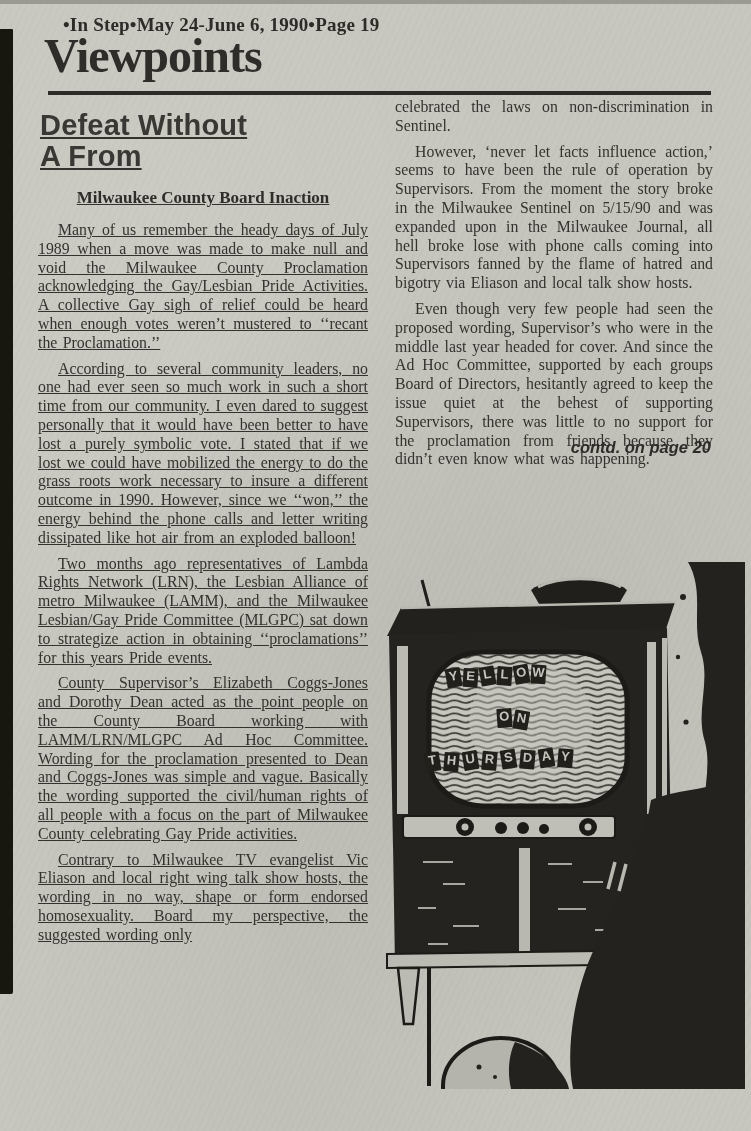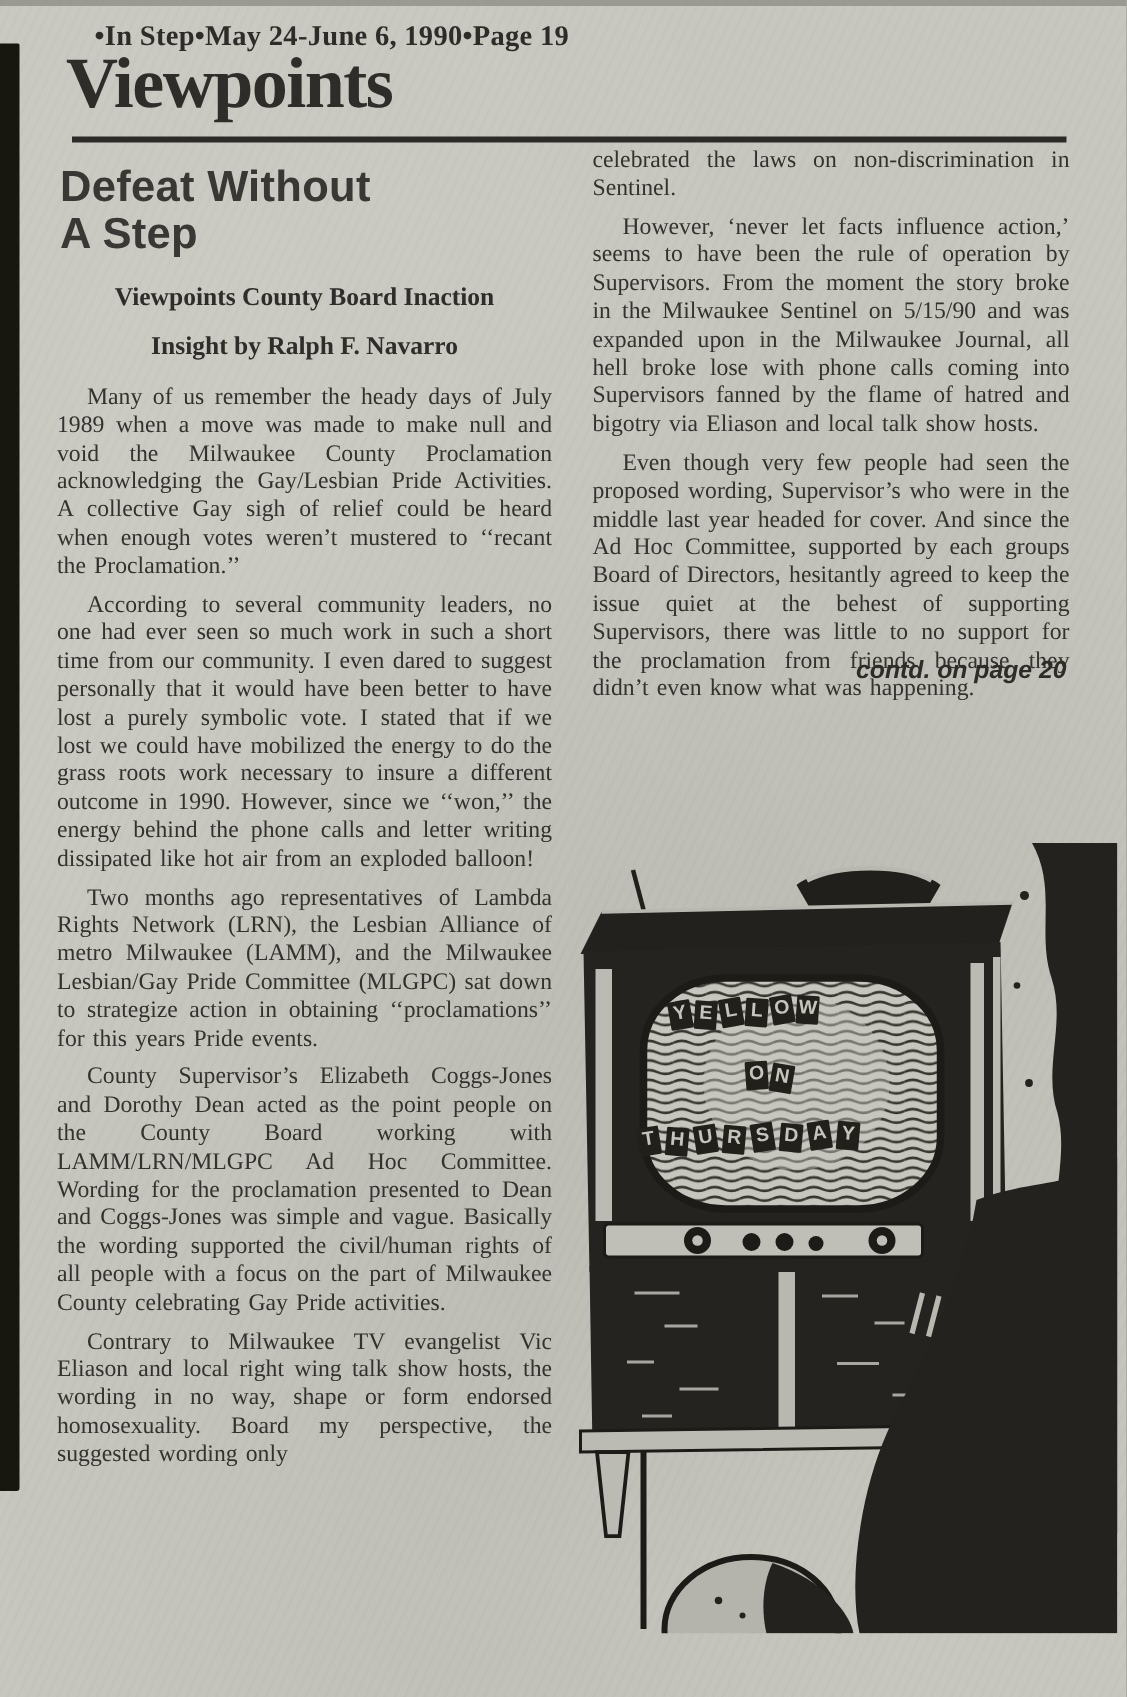--- a/index.html
+++ b/index.html
@@ -13,21 +13,21 @@
       repeating-linear-gradient(115deg, rgba(0,0,0,0.015) 0 2px, transparent 2px 6px);
     font-family:"Liberation Serif", serif;
     color:#33322e;
   }
   .side-bar{position:absolute;left:0;top:25px;width:13px;height:965px;background:#17160f;border-radius:0 1px 2px 0;}
   .masthead{position:absolute;left:63px;top:10px;font:bold 19px "Liberation Serif", serif;color:#2d2c29;letter-spacing:0.2px;}
   .section-title{position:absolute;left:44px;top:28px;margin:0;font:bold 48px/1 "Liberation Serif", serif;color:#2e2d2a;letter-spacing:-1px;}
   .title-rule{position:absolute;left:48px;top:87px;width:663px;height:4px;background:#2c2b28;}
 
   .columns{position:absolute;left:38px;top:94px;width:675px;display:flex;gap:27px;}
-  .col-left{width:330px;}
+  .col-left{width:330px;text-decoration:underline;}
   .col-right{width:318px;}
 
   .headline{font:bold 29px/1.07 "Liberation Sans", sans-serif;color:#3a3834;margin:12px 0 16px 2px;letter-spacing:0.2px;}
   .kicker{text-align:center;font:bold 17px "Liberation Serif", serif;color:#2e2d2a;margin:0 0 13px;}
   .byline{text-align:center;font:bold 17px "Liberation Serif", serif;color:#2e2d2a;margin:0 0 15px;}
 
   p.body{font:15.8px/18.8px "Liberation Serif", serif;color:#33322e;text-align:justify;text-indent:20px;margin:0 0 7px;word-spacing:1.5px;}
   p.body.no-indent{text-indent:0;}
   .cont-wrap{position:relative;}
   .contd{position:absolute;right:2px;bottom:12px;font:italic bold 16.5px "Liberation Sans", sans-serif;color:#2d2c29;}
@@ -54,24 +54,23 @@
 
   <div class="masthead">•In Step•May 24-June 6, 1990•Page 19</div>
   <h1 class="section-title">Viewpoints</h1>
   <div class="title-rule"></div>
 
   <div class="columns">
 
     <div class="col-left">
       <h2 class="headline">
         <span>Defeat Without</span><br>
-        <span>A Step</span>
+        <span>A From</span>
       </h2>
-      <div class="kicker">Viewpoints County Board Inaction</div>
-      <div class="byline">Insight by Ralph F. Navarro</div>
+      <div class="kicker">Milwaukee County Board Inaction</div>
       <p class="body">Many of us remember the heady days of July 1989 when a move was made to make null and void the Milwaukee County Proclamation acknowledging the Gay/Lesbian Pride Activities. A collective Gay sigh of relief could be heard when enough votes weren’t mustered to ‘‘recant the Proclamation.’’</p>
       <p class="body">According to several community leaders, no one had ever seen so much work in such a short time from our community. I even dared to suggest personally that it would have been better to have lost a purely symbolic vote. I stated that if we lost we could have mobilized the energy to do the grass roots work necessary to insure a different outcome in 1990. However, since we ‘‘won,’’ the energy behind the phone calls and letter writing dissipated like hot air from an exploded balloon!</p>
       <p class="body">Two months ago representatives of Lambda Rights Network (LRN), the Lesbian Alliance of metro Milwaukee (LAMM), and the Milwaukee Lesbian/Gay Pride Committee (MLGPC) sat down to strategize action in obtaining ‘‘proclamations’’ for this years Pride events.</p>
       <p class="body">County Supervisor’s Elizabeth Coggs-Jones and Dorothy Dean acted as the point people on the County Board working with LAMM/LRN/MLGPC Ad Hoc Committee. Wording for the proclamation presented to Dean and Coggs-Jones was simple and vague. Basically the wording supported the civil/human rights of all people with a focus on the part of Milwaukee County celebrating Gay Pride activities.</p>
       <p class="body">Contrary to Milwaukee TV evangelist Vic Eliason and local right wing talk show hosts, the wording in no way, shape or form endorsed homosexuality. Board my perspective, the suggested wording only</p>
     </div>
 
     <div class="col-right">
       <p class="body no-indent">celebrated the laws on non-discrimination in Sentinel.</p>
       <p class="body">However, ‘never let facts influence action,’ seems to have been the rule of operation by Supervisors. From the moment the story broke in the Milwaukee Sentinel on 5/15/90 and was expanded upon in the Milwaukee Journal, all hell broke lose with phone calls coming into Supervisors fanned by the flame of hatred and bigotry via Eliason and local talk show hosts.</p>

